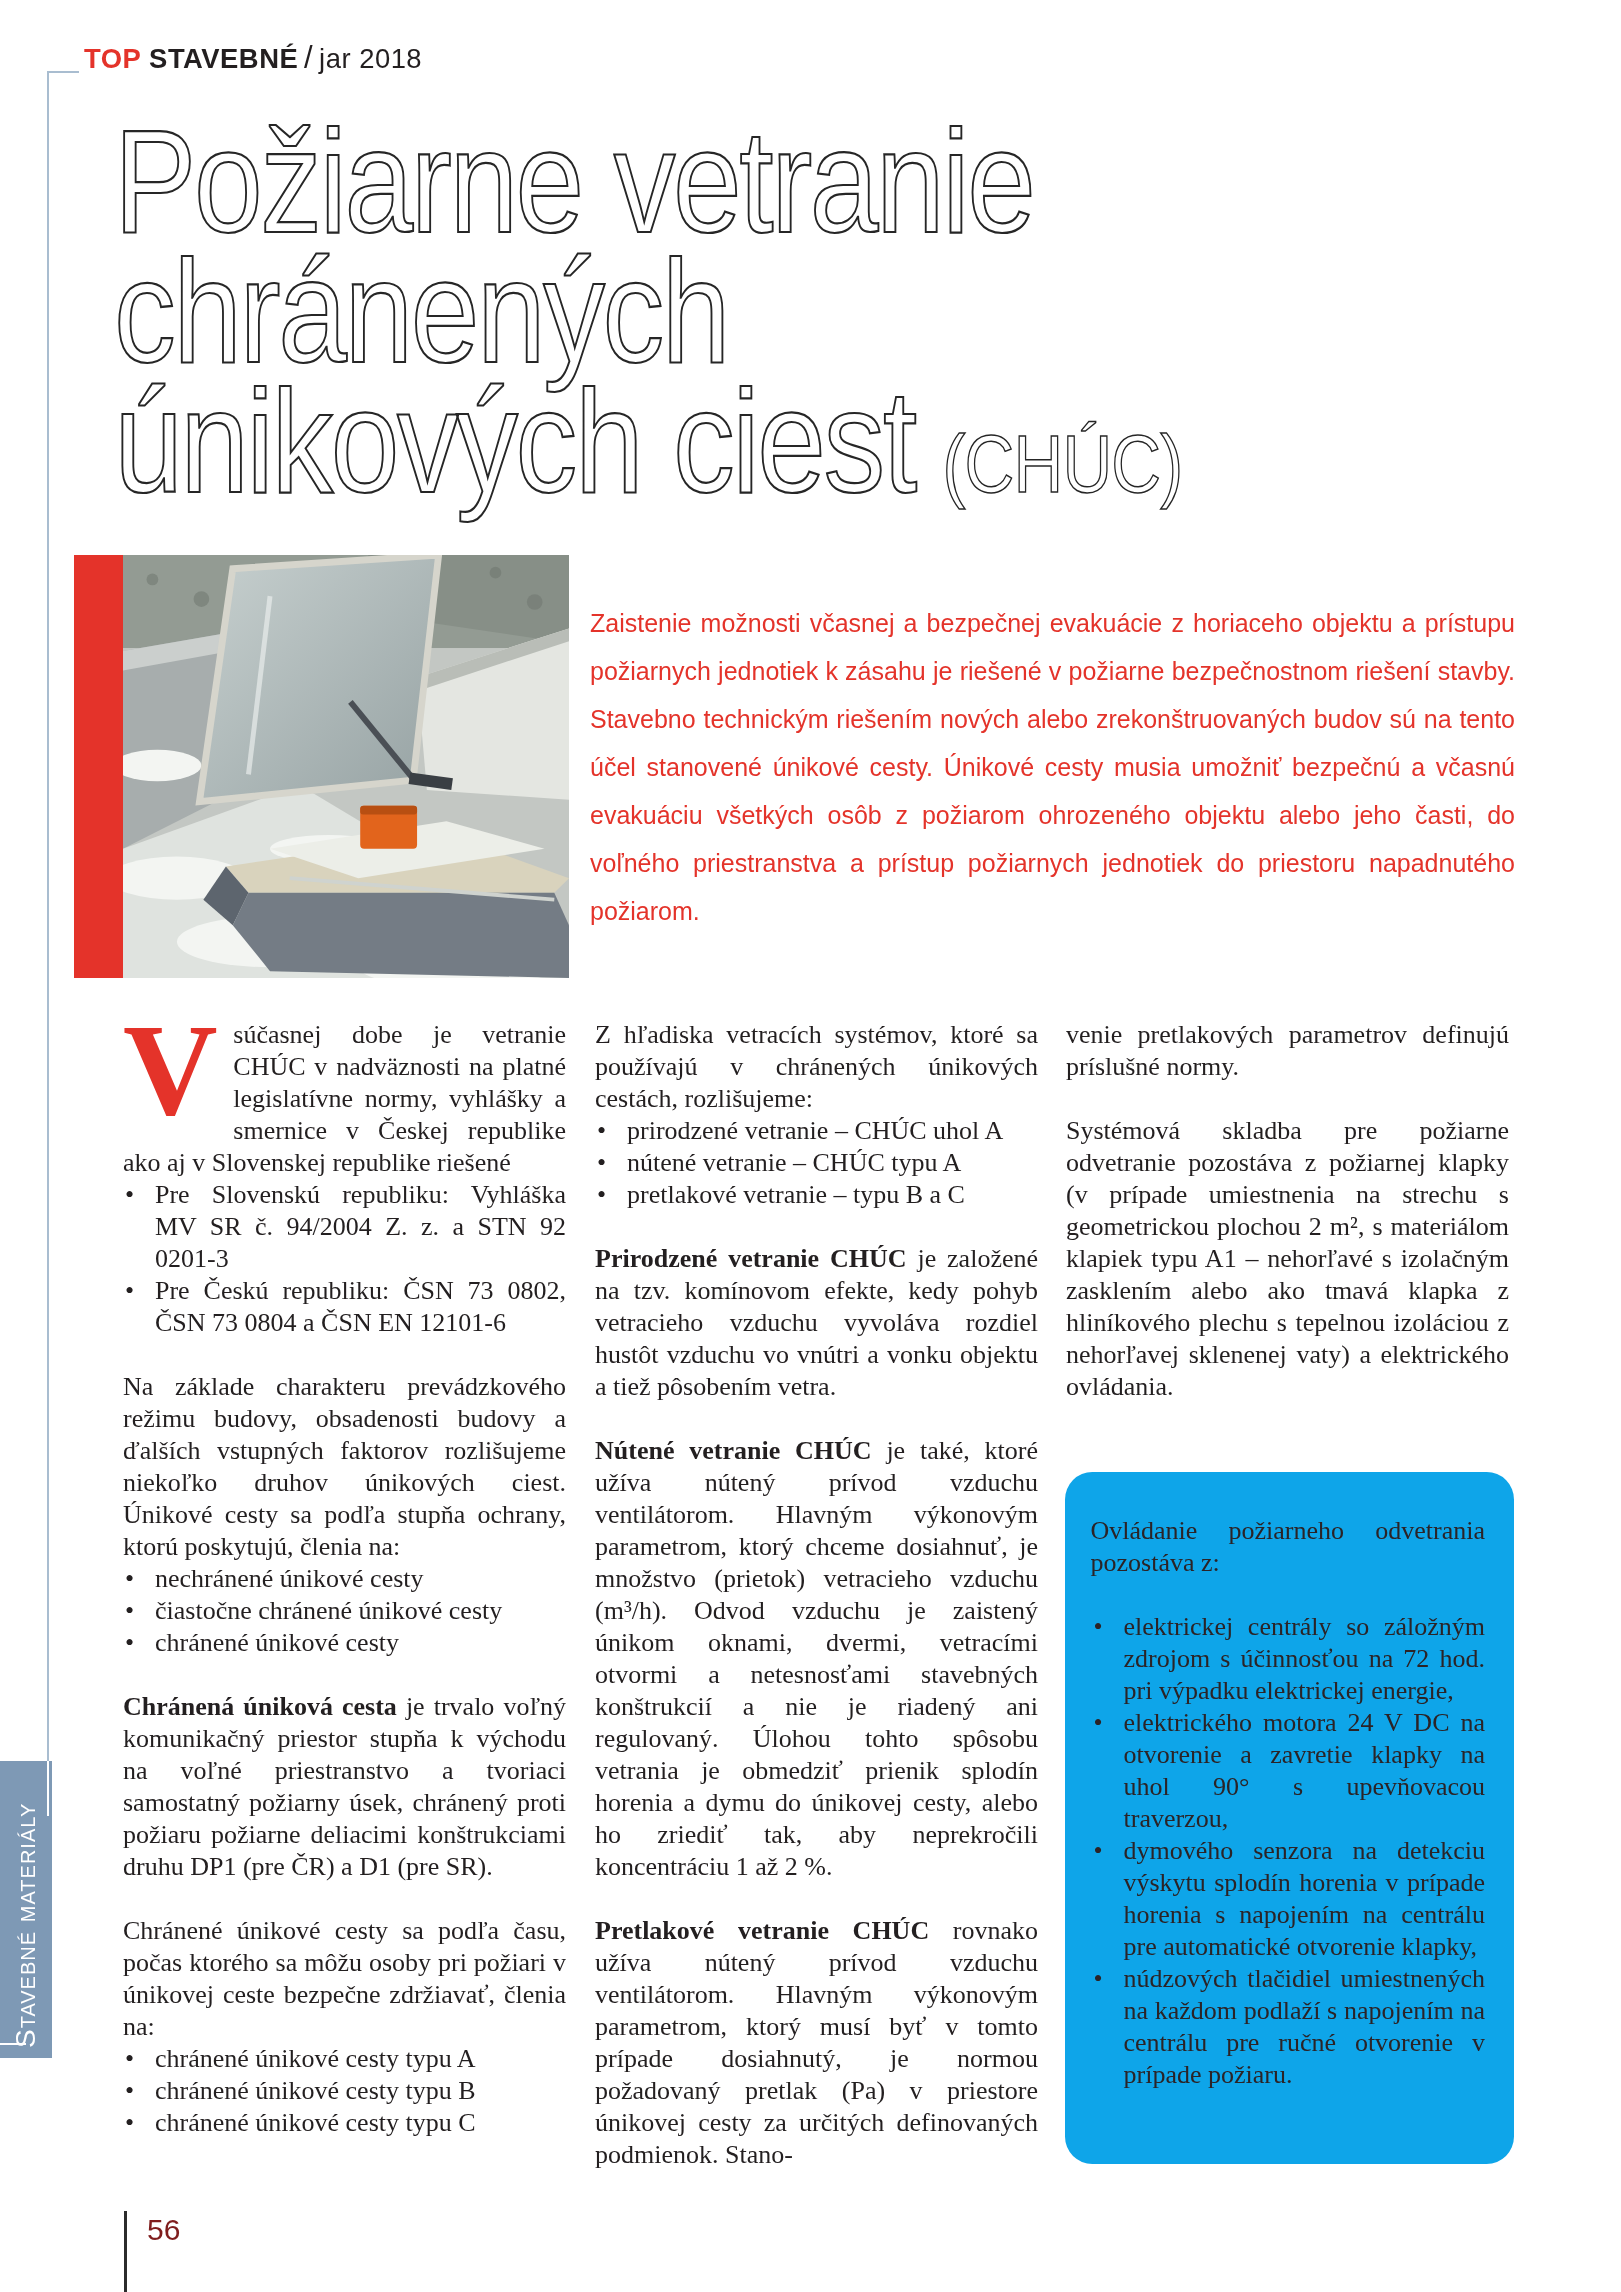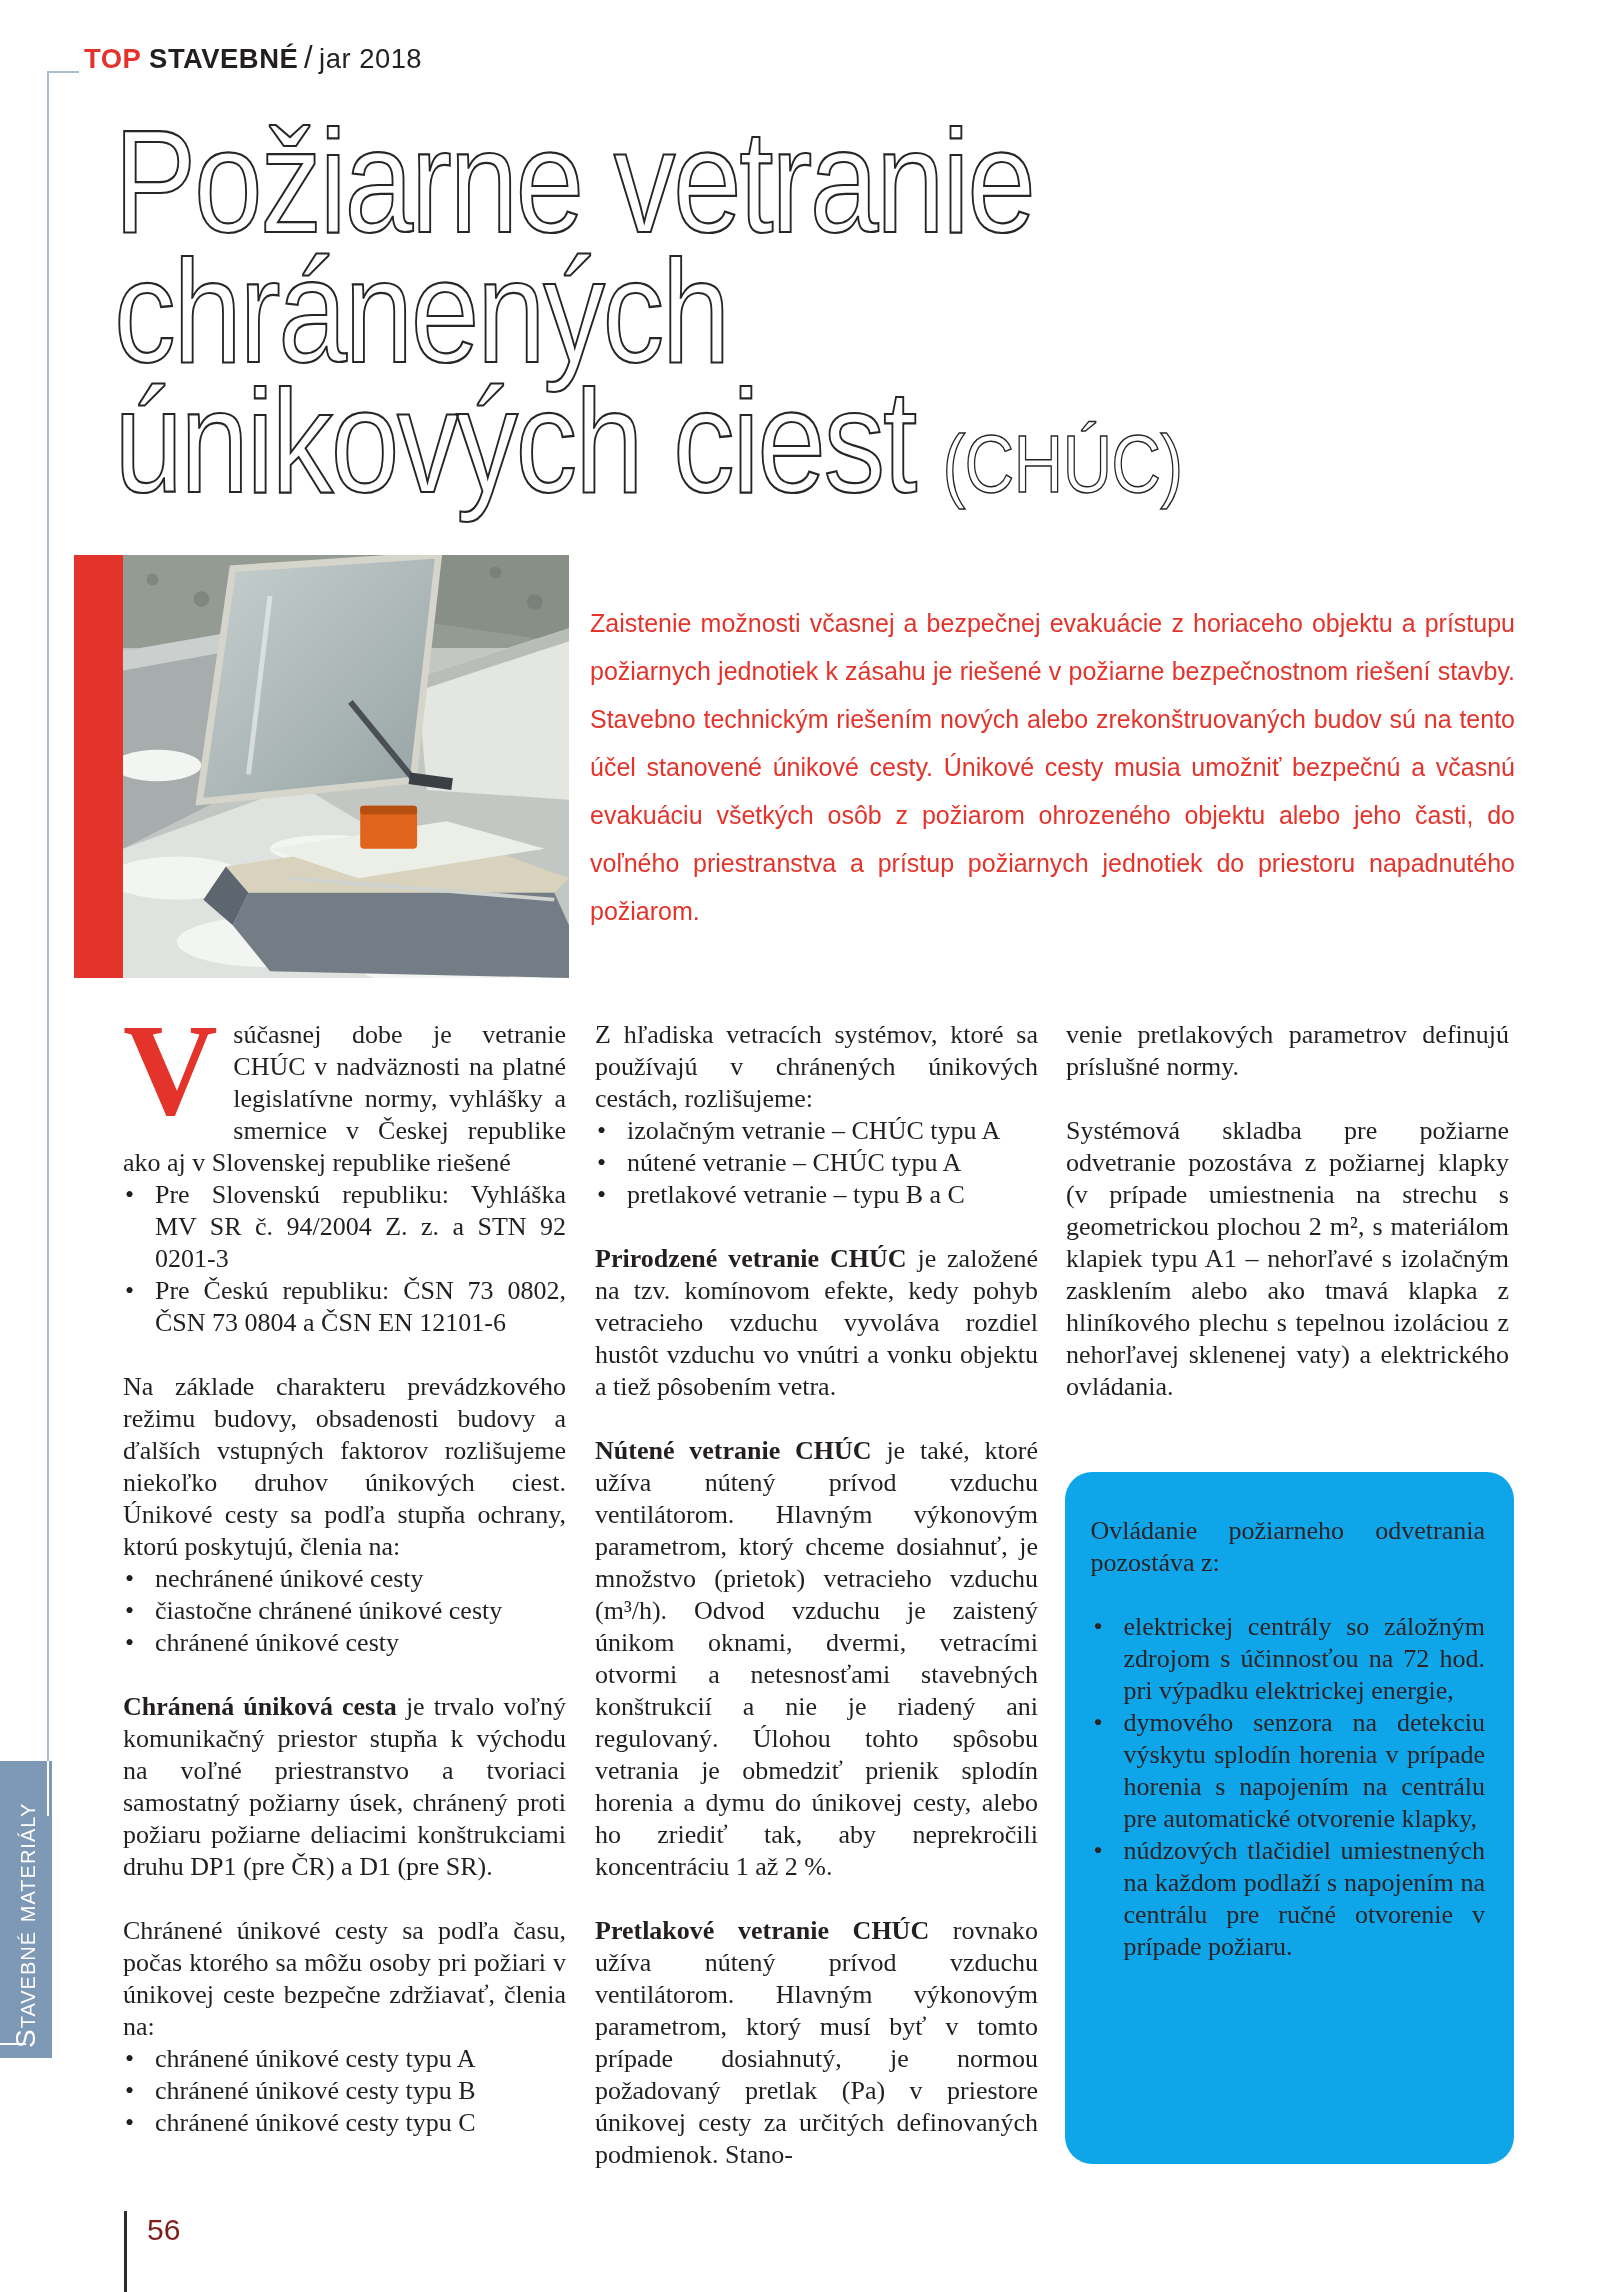--- a/index.html
+++ b/index.html
@@ -162,38 +162,39 @@
     <ul class="bul">
       <li>chránené únikové cesty typu A</li>
       <li>chránené únikové cesty typu B</li>
       <li>chránené únikové cesty typu C</li>
     </ul>
   </div>
 
   <div class="col col-2">
     <p class="para">Z hľadiska vetracích systémov, ktoré sa používajú v chránených únikových cestách, rozlišujeme:</p>
     <ul class="bul">
-      <li>izolačným vetranie – CHÚC typu A</li>
+      <li>prirodzené vetranie – CHÚC uhol A</li>
       <li>nútené vetranie – CHÚC typu A</li>
       <li>pretlakové vetranie – typu B a C</li>
     </ul>
     <p class="para gap"><span class="lead">Prirodzené vetranie CHÚC</span><span> je založené na tzv. komínovom efekte, kedy pohyb vetracieho vzduchu vyvoláva rozdiel hustôt vzduchu vo vnútri a vonku objektu a tiež pôsobením vetra.</span></p>
     <p class="para gap"><span class="lead">Nútené vetranie CHÚC</span><span> je také, ktoré užíva nútený prívod vzduchu ventilátorom. Hlavným výkonovým parametrom, ktorý chceme dosiahnuť, je množstvo (prietok) vetracieho vzduchu (m³/h). Odvod vzduchu je zaistený únikom oknami, dvermi, vetracími otvormi a netesnosťami stavebných konštrukcií a nie je riadený ani regulovaný. Úlohou tohto spôsobu vetrania je obmedziť prienik splodín horenia a dymu do únikovej cesty, alebo ho zriediť tak, aby neprekročili koncentráciu 1 až 2 %.</span></p>
     <p class="para gap"><span class="lead">Pretlakové vetranie CHÚC</span><span> rovnako užíva nútený prívod vzduchu ventilátorom. Hlavným výkonovým parametrom, ktorý musí byť v tomto prípade dosiahnutý, je normou požadovaný pretlak (Pa) v priestore únikovej cesty za určitých definovaných podmienok. Stano-</span></p>
   </div>
 
   <div class="col col-3">
     <p class="para">venie pretlakových parametrov definujú príslušné normy.</p>
     <p class="para gap">Systémová skladba pre požiarne odvetranie pozostáva z požiarnej klapky (v prípade umiestnenia na strechu s geometrickou plochou 2 m², s materiálom klapiek typu A1 – nehorľavé s izolačným zasklením alebo ako tmavá klapka z hliníkového plechu s tepelnou izoláciou z nehorľavej sklenenej vaty) a elektrického ovládania.</p>
   </div>
 
   <div class="infobox">
     <p class="para">Ovládanie požiarneho odvetrania pozostáva z:</p>
     <ul class="bul">
       <li>elektrickej centrály so záložným zdrojom s účinnosťou na 72 hod. pri výpadku elektrickej energie,</li>
+      <li>elektrického motora 24 V DC na otvorenie a zavretie klapky na uhol 90° s upevňovacou traverzou,</li>
       <li>dymového senzora na detekciu výskytu splodín horenia v prípade horenia s napojením na centrálu pre automatické otvorenie klapky,</li>
       <li>núdzových tlačidiel umiestnených na každom podlaží s napojením na centrálu pre ručné otvorenie v prípade požiaru.</li>
     </ul>
   </div>
 
   <div class="side-tab">
     <span class="side-label">Stavebné materiály</span>
   </div>
   <div class="side-rule-white"></div>
   <div class="side-tick-white"></div>

